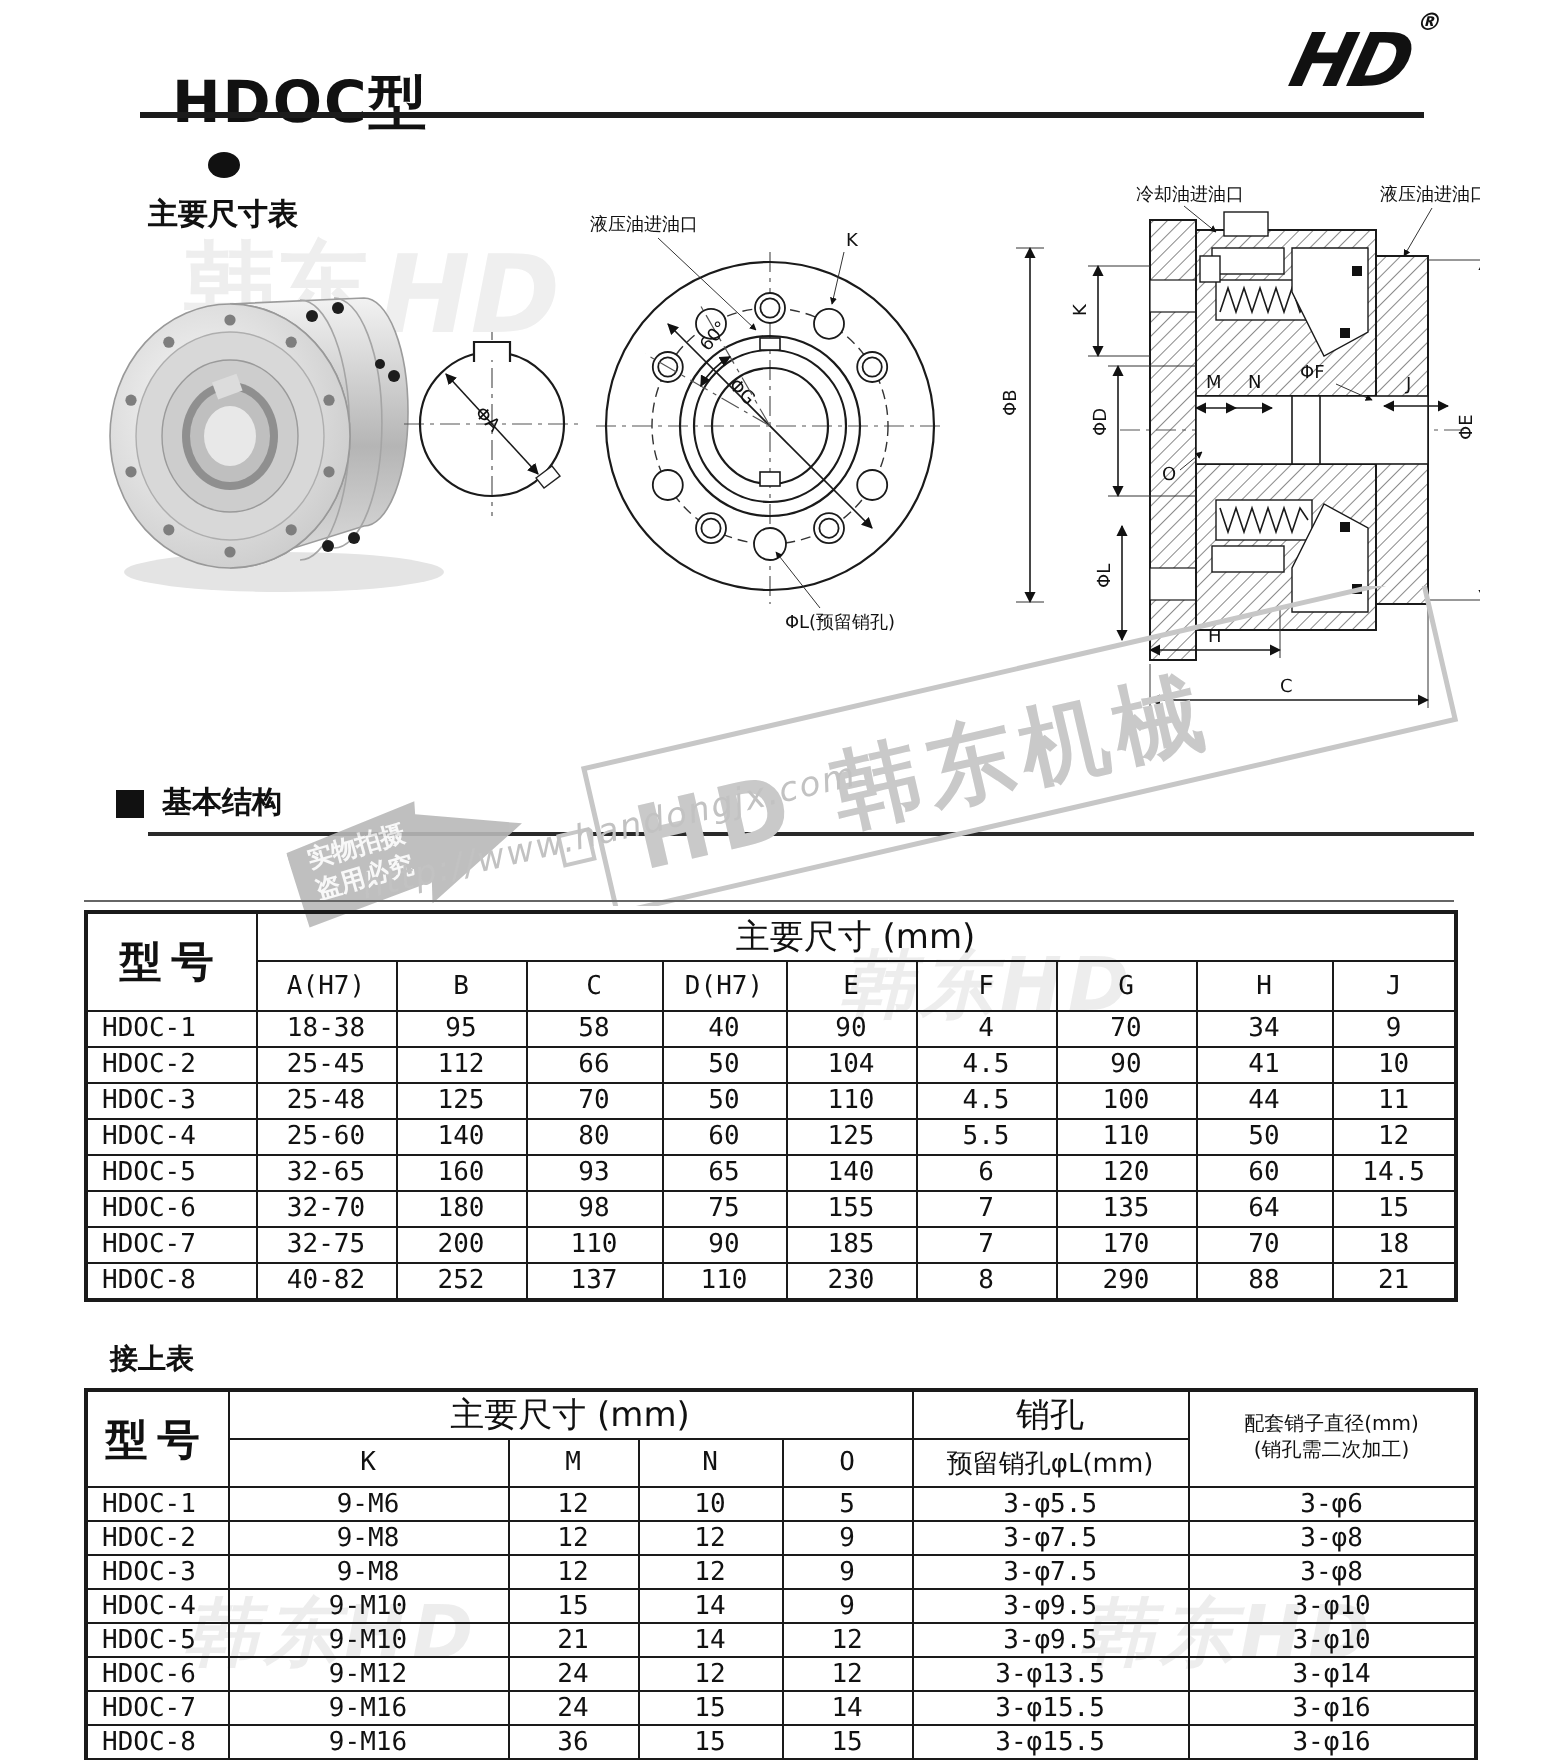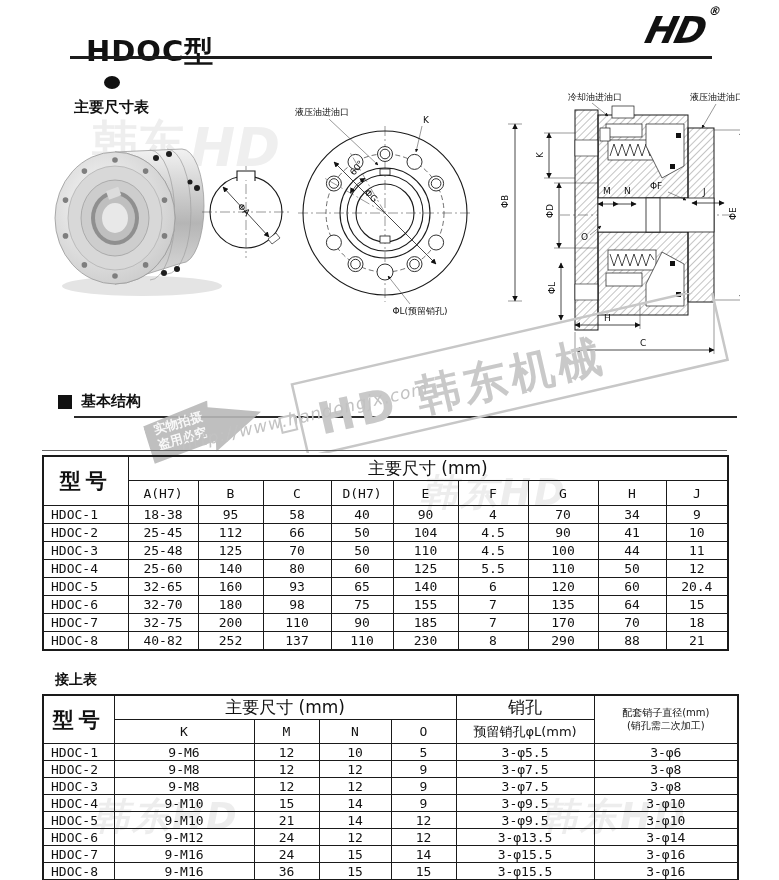--- a/index.html
+++ b/index.html
@@ -370,21 +370,21 @@
         <tr>
           <td class="model">HDOC-5</td>
           <td>32-65</td>
           <td>160</td>
           <td>93</td>
           <td>65</td>
           <td>140</td>
           <td>6</td>
           <td>120</td>
           <td>60</td>
-          <td>20.4</td>
+          <td>14.5</td>
         </tr>
         <tr>
           <td class="model">HDOC-6</td>
           <td>32-70</td>
           <td>180</td>
           <td>98</td>
           <td>75</td>
           <td>155</td>
           <td>7</td>
           <td>135</td>

